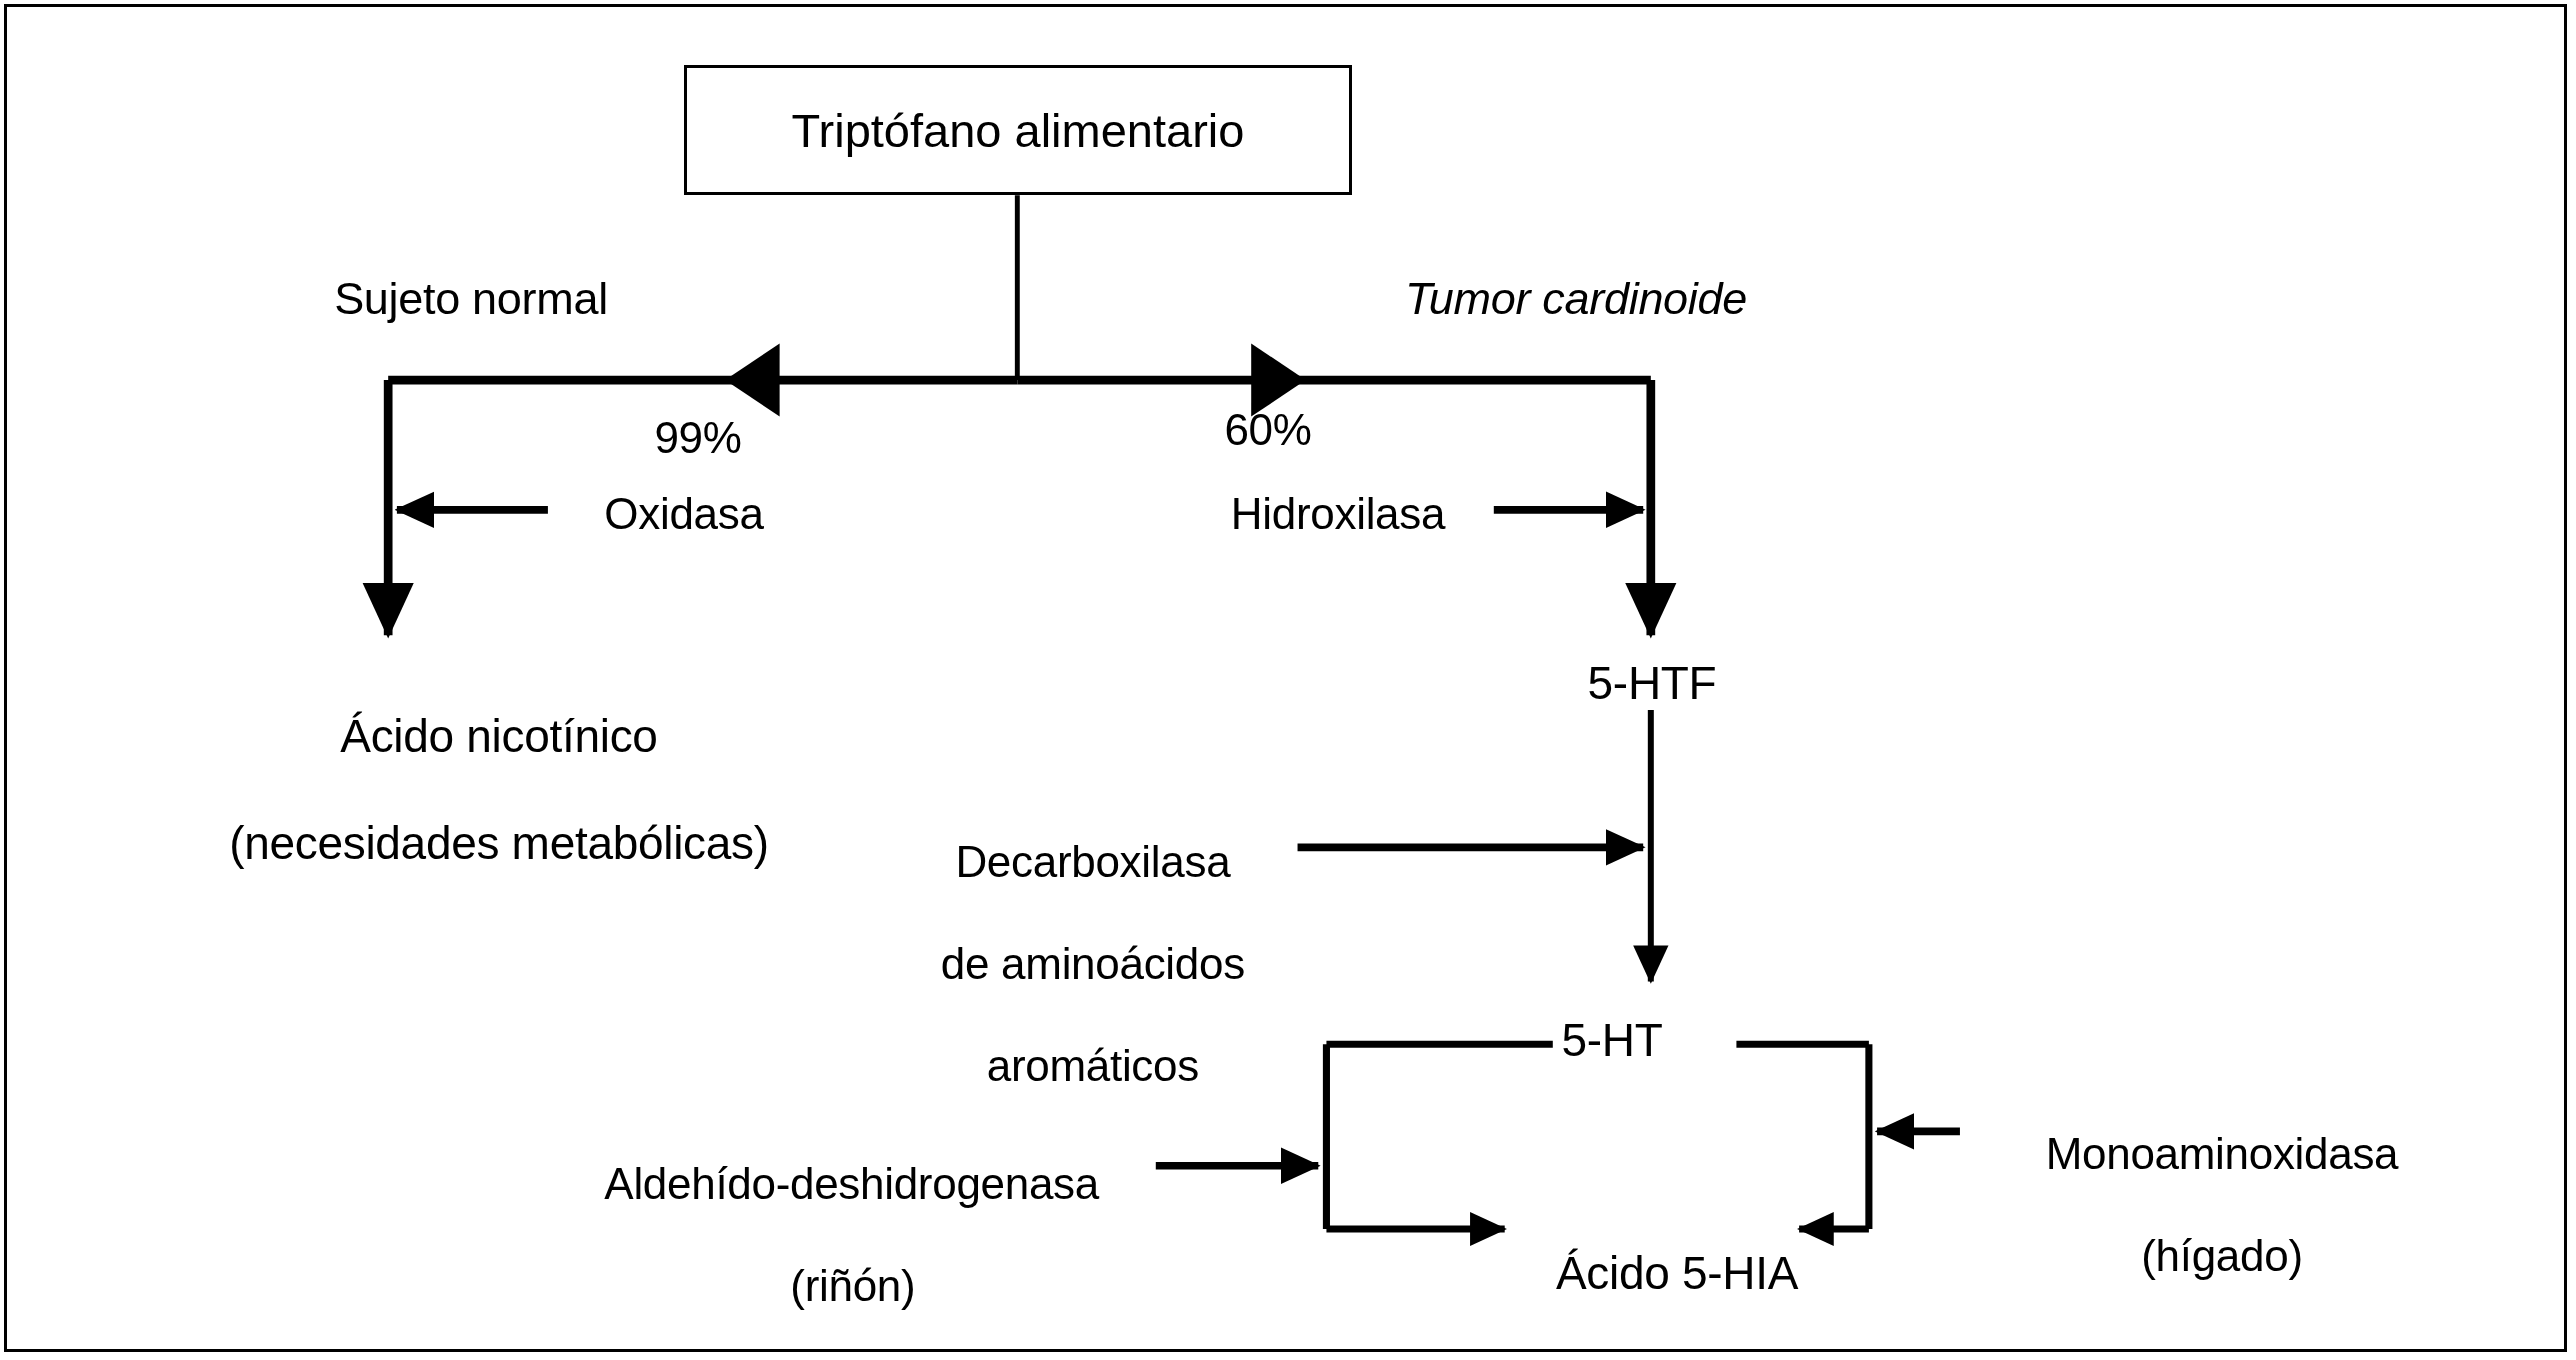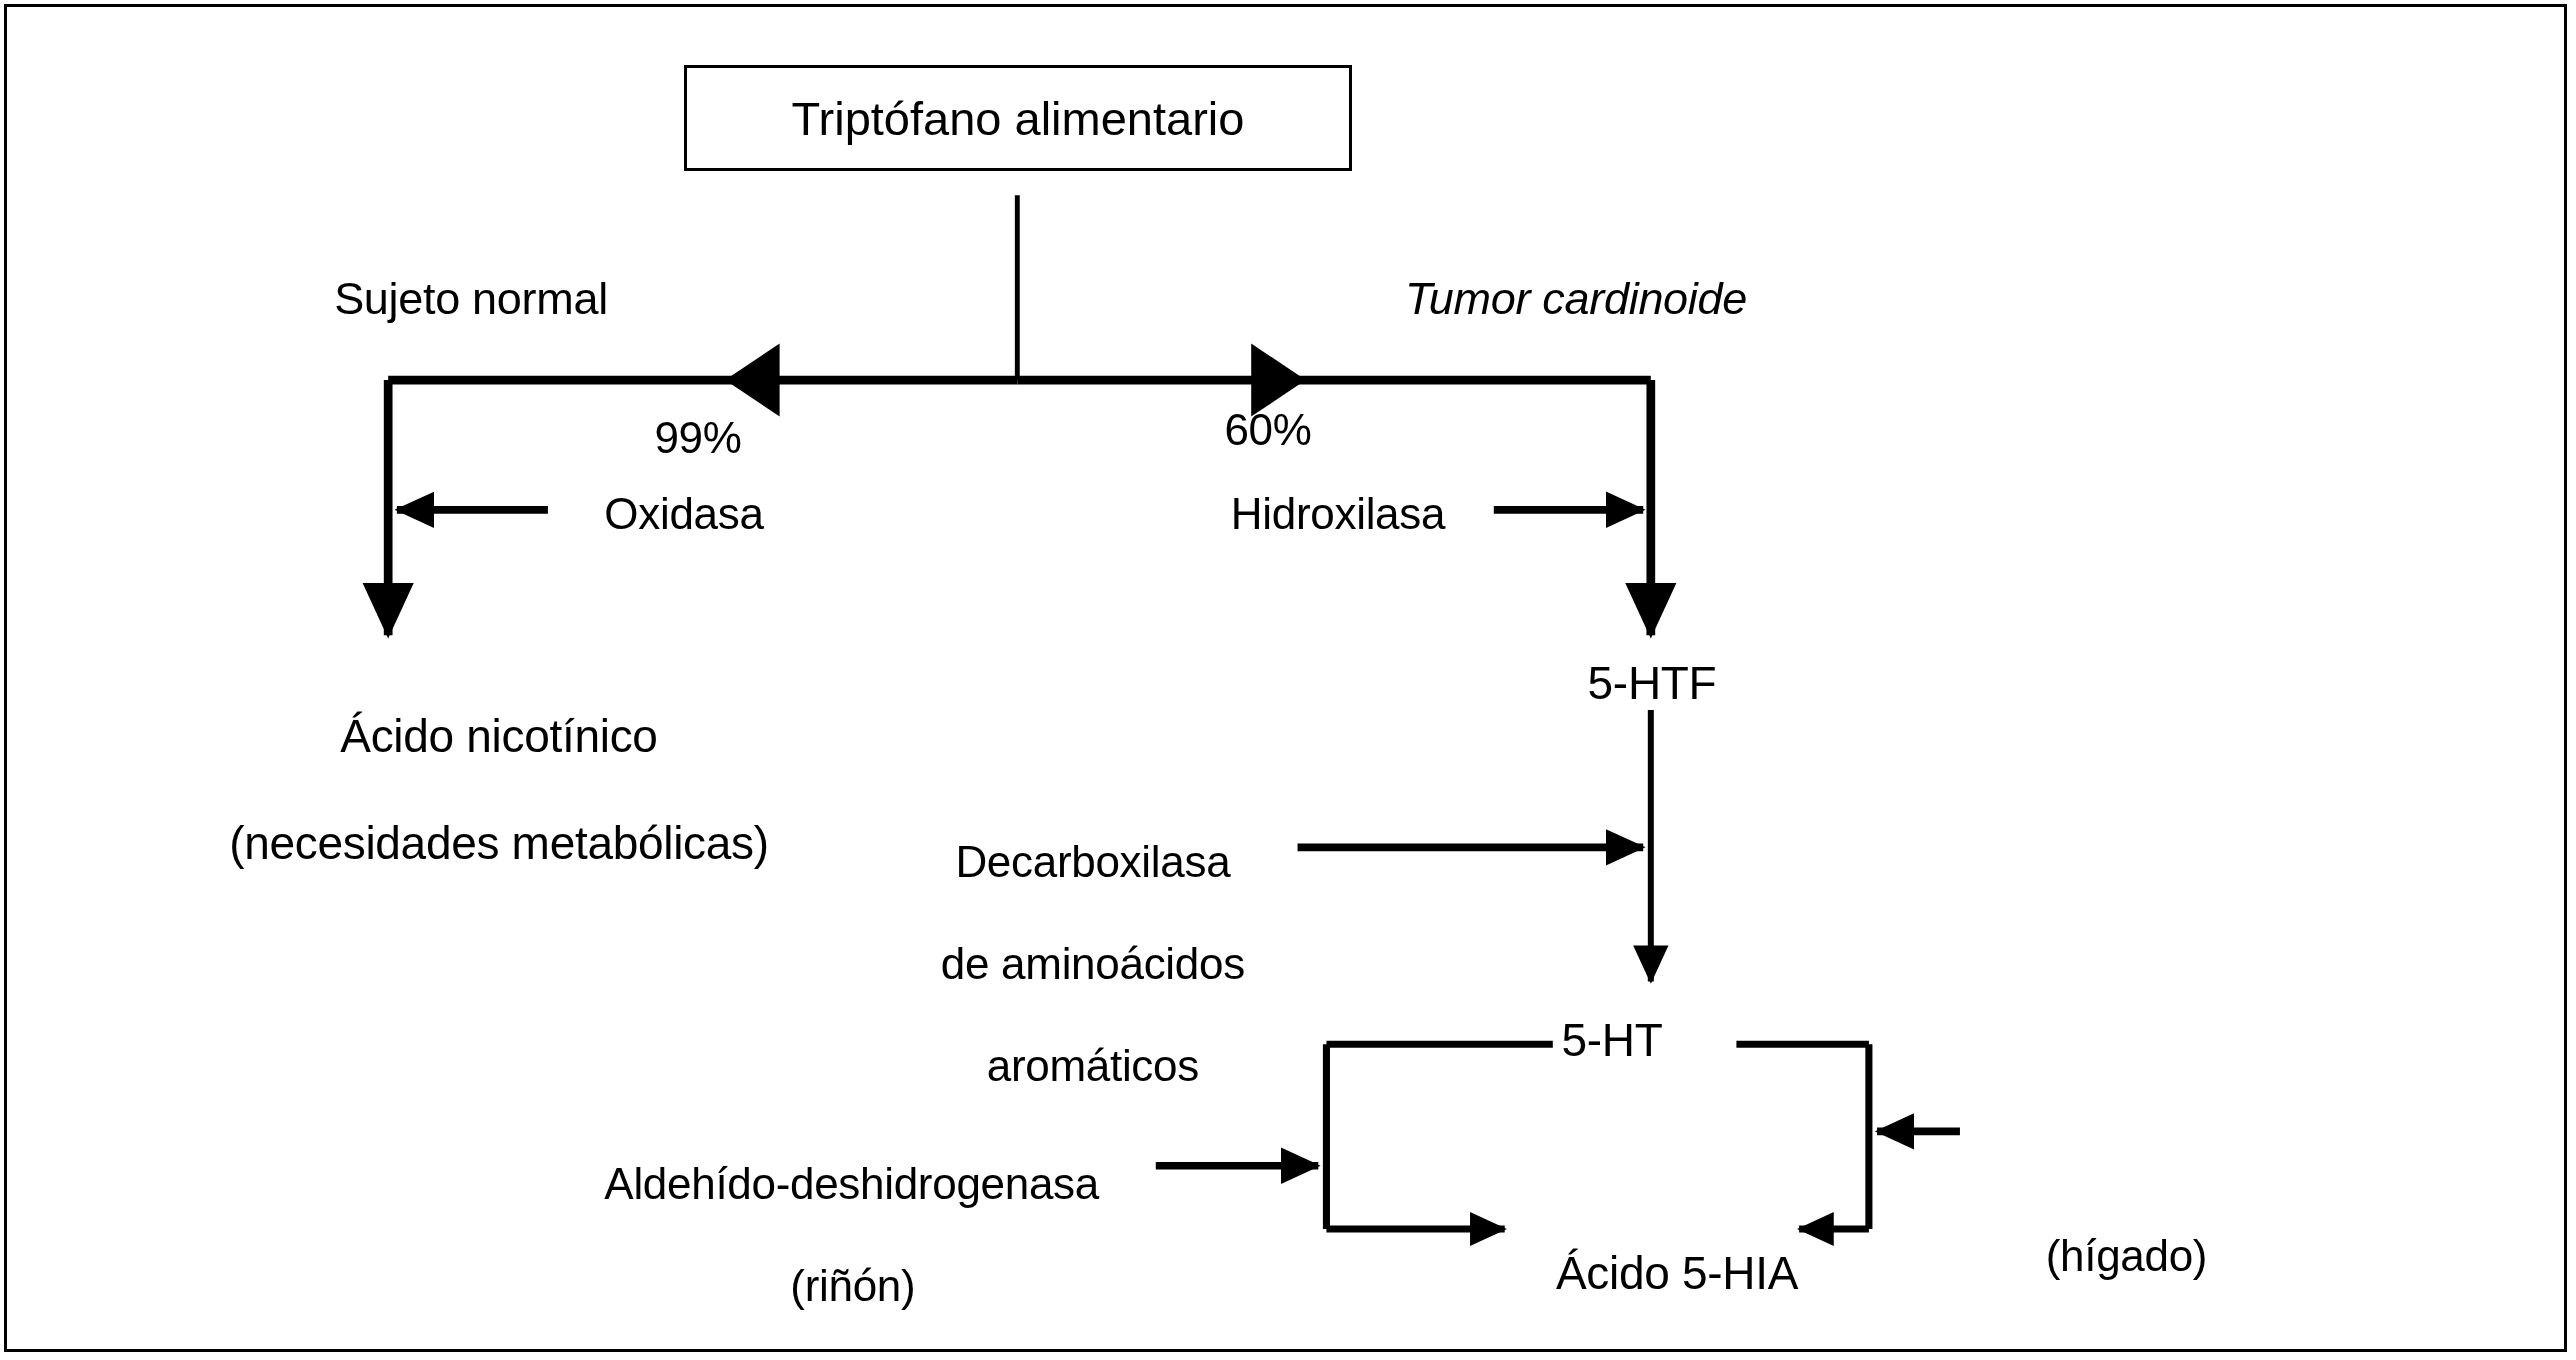--- a/index.html
+++ b/index.html
@@ -106,21 +106,21 @@
       <line x1="3185" y1="1915" x2="3428" y2="1915" stroke-width="13"></line>
       <line x1="3428" y1="1915" x2="3428" y2="2254" stroke-width="13"></line>
       <line x1="3428" y1="2254" x2="3300" y2="2254" stroke-width="13" marker-end="url(#ahR)"></line>
 
       <line x1="2120" y1="2138" x2="2418" y2="2138" stroke-width="14" marker-end="url(#ahR)"></line>
 
       <line x1="3595" y1="2075" x2="3443" y2="2075" stroke-width="14" marker-end="url(#ahR)"></line>
     </g>
   </svg>
 
-  <div class="node-box" style="left:684px; top:65px; width:668px; height:106px;">
+  <div class="node-box" style="left:684px; top:65px; width:668px; height:130px;">
     <span class="f-title">Triptófano alimentario</span>
   </div>
 
   <div class="lbl center f-branch" style="left:431px; top:273px;margin-left:40px;">Sujeto normal</div>
 
   <div class="lbl center f-branch" style="left:1576px; top:273px;font-style:italic;">Tumor cardinoide</div>
 
   <div class="lbl center f-pct" style="left:698px; top:412px;">99%</div>
 
   <div class="lbl center f-pct" style="left:1268px; top:404px;">60%</div>
@@ -148,18 +148,18 @@
     <span class="white-pad">Ácido 5-HIA</span><br>
     <span>(orina)</span>
   </div>
 
   <div class="lbl center f-enz" style="left:829px; top:1107px;">
     <span>Aldehído-deshidrogenasa</span><br>
     <span>(riñón)</span>
   </div>
 
   <div class="lbl left f-enz" style="left:1998px; top:1077px; text-align:center;">
-    <br>
+    <span>Monoaminoxidasa</span><br>
     <span>(hígado)</span>
   </div>
 
 </div>
 
 
 </body></html>

